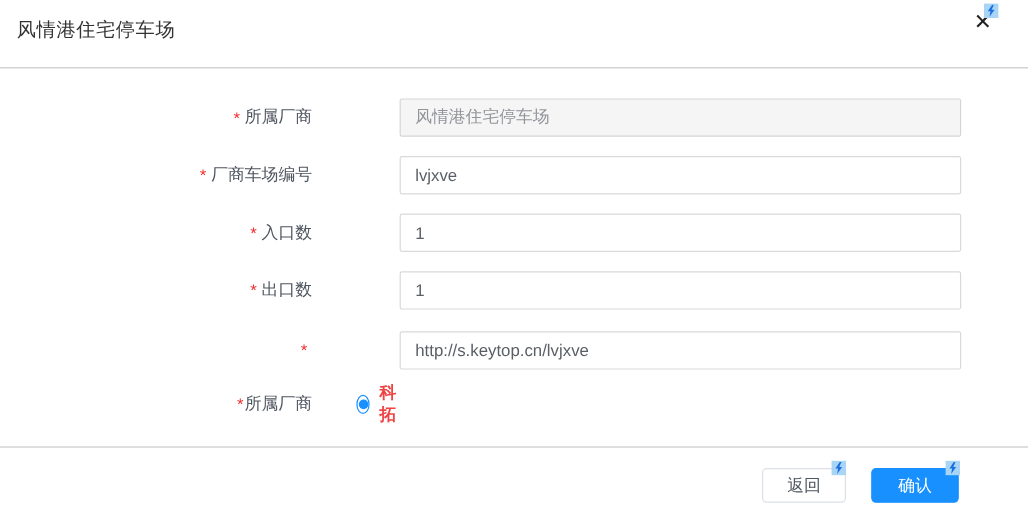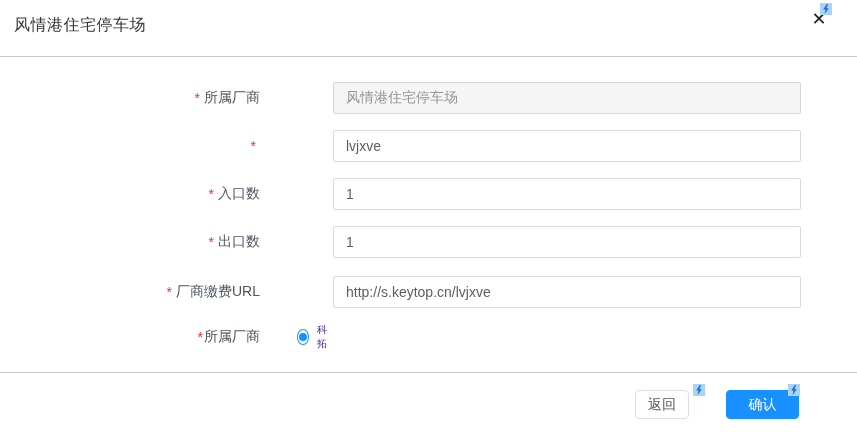--- a/index.html
+++ b/index.html
@@ -61,31 +61,31 @@
   .radio-group {
     position: absolute; left: 297px; top: 0; height: 30px;
     display: flex; align-items: center; cursor: pointer;
   }
   .radio-circle {
     width: 16px; height: 16px; border-radius: 50%;
     border: 1.5px solid #1890ff; background: #fff;
     display: inline-flex; align-items: center; justify-content: center;
   }
   .radio-dot { width: 8px; height: 8px; border-radius: 50%; background: #1890ff; }
-  .radio-label { margin-left: 8px; font-size: 10px; color: #4c1d95; }
+  .radio-label { margin-left: 8px; font-size: 14px; color: #ef4444; font-weight: bold; }
 
   
   .btn {
     position: absolute; top: 390px; height: 29px;
     border-radius: 4px; font-size: 14px; cursor: pointer;
     display: flex; align-items: center; justify-content: center;
     font-family: "Liberation Sans", "DejaVu Sans", sans-serif;
   }
   .btn-back {
-    left: 635px; width: 54px;
+    left: 635px; width: 70px;
     background: #fff; border: 1px solid #dcdfe6; color: #4e555f;
   }
   .btn-confirm {
     left: 726px; width: 73px;
     background: #1890ff; border: 1px solid #1890ff; color: #fff;
   }
 
   
   .badge {
     position: absolute; width: 12px; height: 12px;
@@ -109,20 +109,21 @@
   <div class="form-label">
     <span class="req">*</span>
     <span>所属厂商</span>
   </div>
   <input class="form-input" disabled="" value="风情港住宅停车场" style="">
 </div>
 
 <div class="form-row row-1">
   <div class="form-label">
     <span class="req">*</span>
+    <span>厂商车场编号</span>
   </div>
   <input class="form-input" value="lvjxve" style="">
 </div>
 
 <div class="form-row row-2">
   <div class="form-label">
     <span class="req">*</span>
     <span>入口数</span>
   </div>
   <input class="form-input" value="1" style="">
@@ -132,21 +133,20 @@
   <div class="form-label">
     <span class="req">*</span>
     <span>出口数</span>
   </div>
   <input class="form-input" value="1" style="">
 </div>
 
 <div class="form-row row-4">
   <div class="form-label">
     <span class="req">*</span>
-    <span>厂商缴费URL</span>
   </div>
   <input class="form-input" value="http://s.keytop.cn/lvjxve" style="">
 </div>
 
 <div class="form-row row-5">
   <div class="form-label" style="height:30px">
     <span class="req req-tight">*</span>
     <span>所属厂商</span>
   </div>
   <div class="radio-group">

